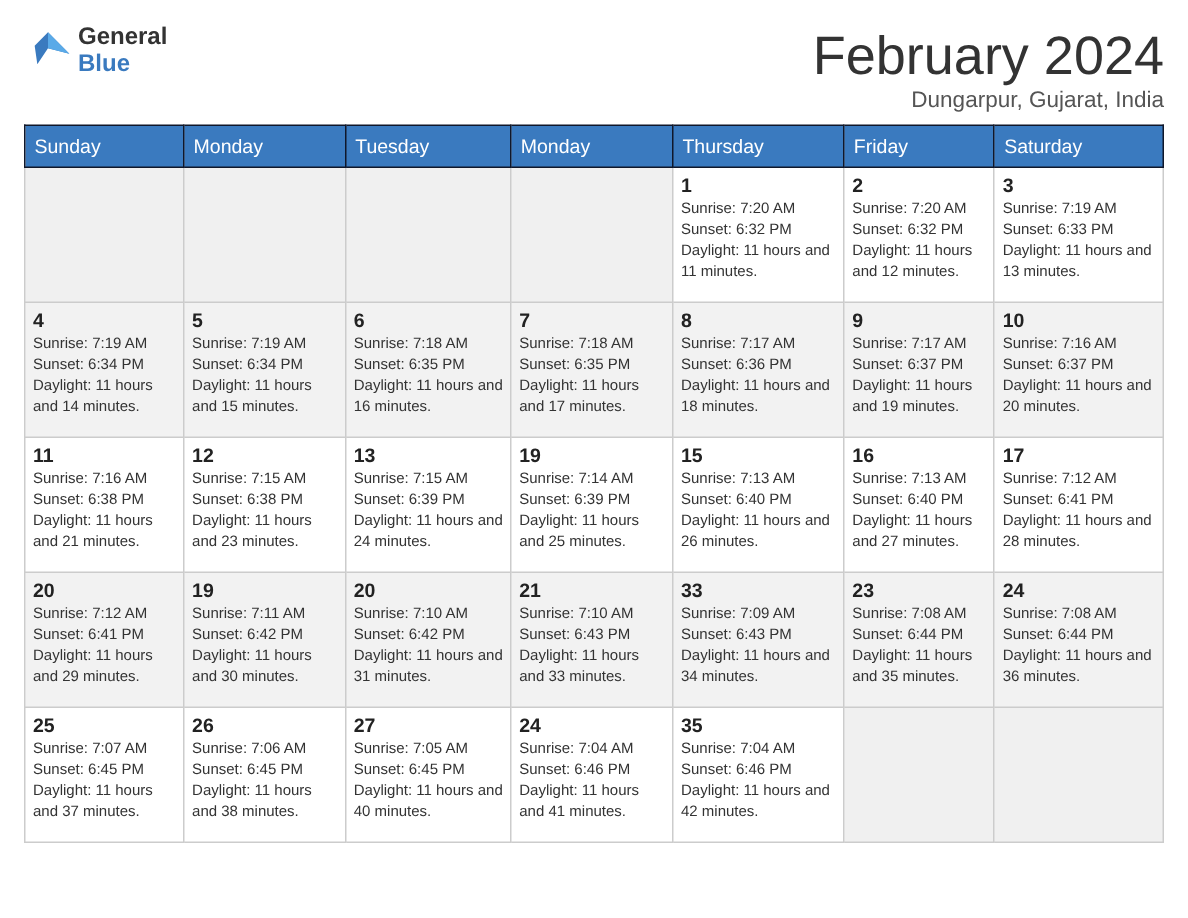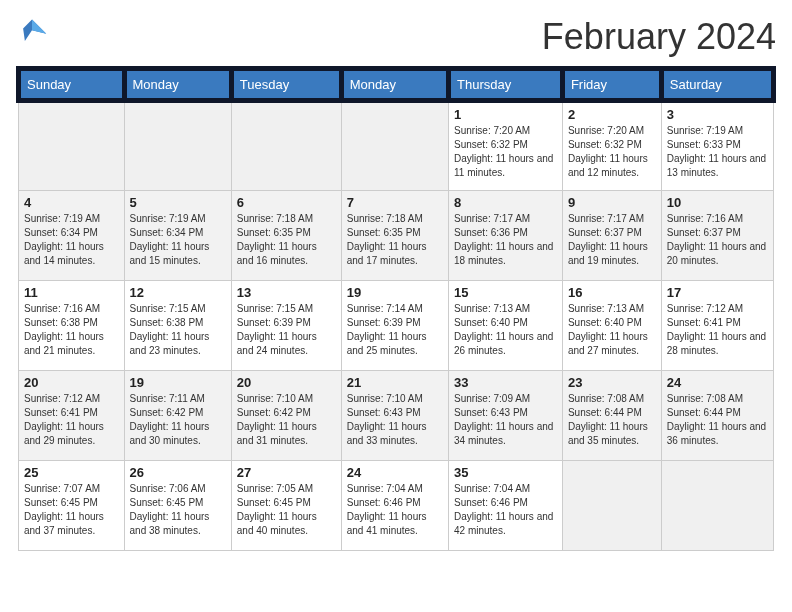--- a/index.html
+++ b/index.html
@@ -42,21 +42,21 @@
       border-collapse: collapse;
       font-size: 11px;
     }
     thead tr th {
       background: #3a7abf;
       color: #fff;
       text-align: left;
       padding: 6px 6px;
       font-size: 13px;
       font-weight: normal;
-      border: 5px solid #0f172a;
+      border: 1px solid #0f172a;
     }
     tbody tr td {
       border: 1px solid #ccc;
       vertical-align: top;
       padding: 4px 5px;
       min-height: 80px;
       height: 90px;
     }
     .day-num {
       font-size: 13px;
@@ -83,23 +83,28 @@
   </style>
 </head>
 <body>
 
 <div class="header">
   <div class="logo">
     <svg class="logo-bird" viewBox="0 0 36 36" xmlns="http://www.w3.org/2000/svg">
       <polygon points="18,4 34,20 18,16 10,28 8,14 18,4" fill="#3a7abf"></polygon>
       <polygon points="18,4 34,20 18,16" fill="#5aaae8"></polygon>
     </svg>
+    <div>
+      <div style="font-size:16px;font-weight:bold;color:#333;">General</div>
+      <div style="font-size:16px;font-weight:bold;color:#3a7abf;">Blue</div>
+    </div>
   </div>
   <div class="title-block">
     <div class="month-title">February 2024</div>
+    <div class="subtitle">Dungarpur, Gujarat, India</div>
   </div>
 </div>
 
 <table>
   <thead>
     <tr>
       <th>Sunday</th>
       <th>Monday</th>
       <th>Tuesday</th>
       <th>Monday</th>

